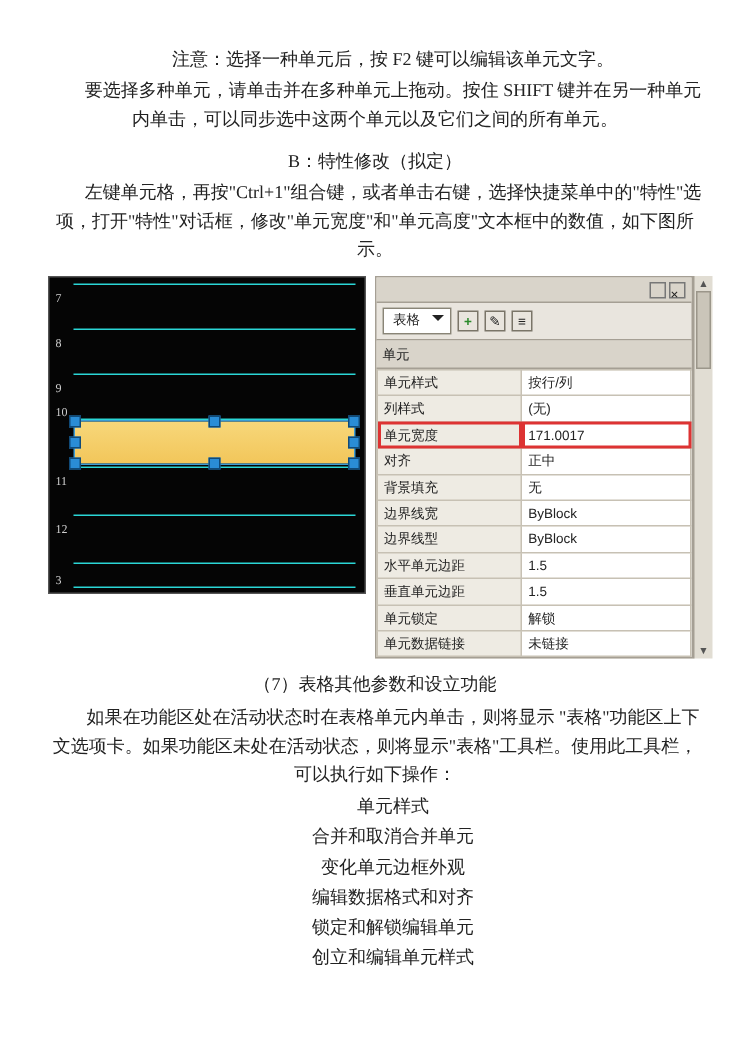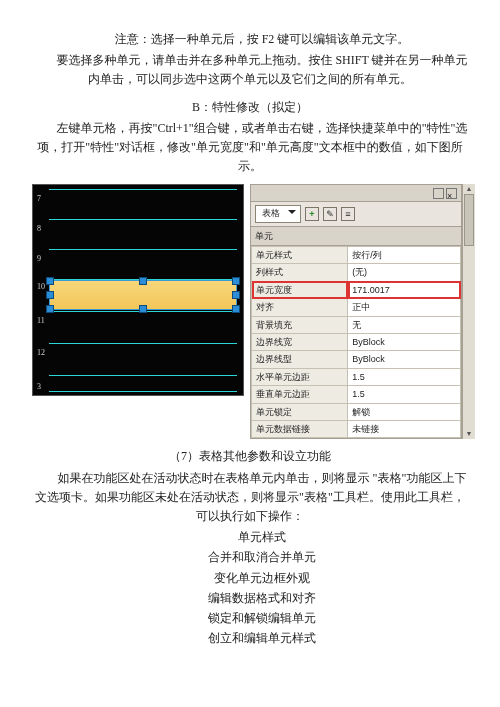--- a/index.html
+++ b/index.html
@@ -161,21 +161,21 @@
 <p class="indent">左键单元格，再按"Ctrl+1"组合键，或者单击右键，选择快捷菜单中的"特性"选项，打开"特性"对话框，修改"单元宽度"和"单元高度"文本框中的数值，如下图所示。</p>
 
 <div class="fig-wrap">
   <div class="fig">
 
     <div class="canvas">
       <div class="vline-num">
         <span class="tick" style="top:8px">7</span>
         <span class="tick" style="top:38px">8</span>
         <span class="tick" style="top:68px">9</span>
-        <span class="tick" style="top:96px">10</span>
+        <span class="tick" style="top:84px">10</span>
         <span class="tick" style="top:130px">11</span>
         <span class="tick" style="top:162px">12</span>
         <span class="tick" style="top:196px">3</span>
       </div>
       <div class="hline" style="top:4px"></div>
       <div class="hline" style="top:34px"></div>
       <div class="hline" style="top:64px"></div>
       <div class="hline" style="top:94px"></div>
       <div class="hline" style="top:126px"></div>
       <div class="hline" style="top:158px"></div>

